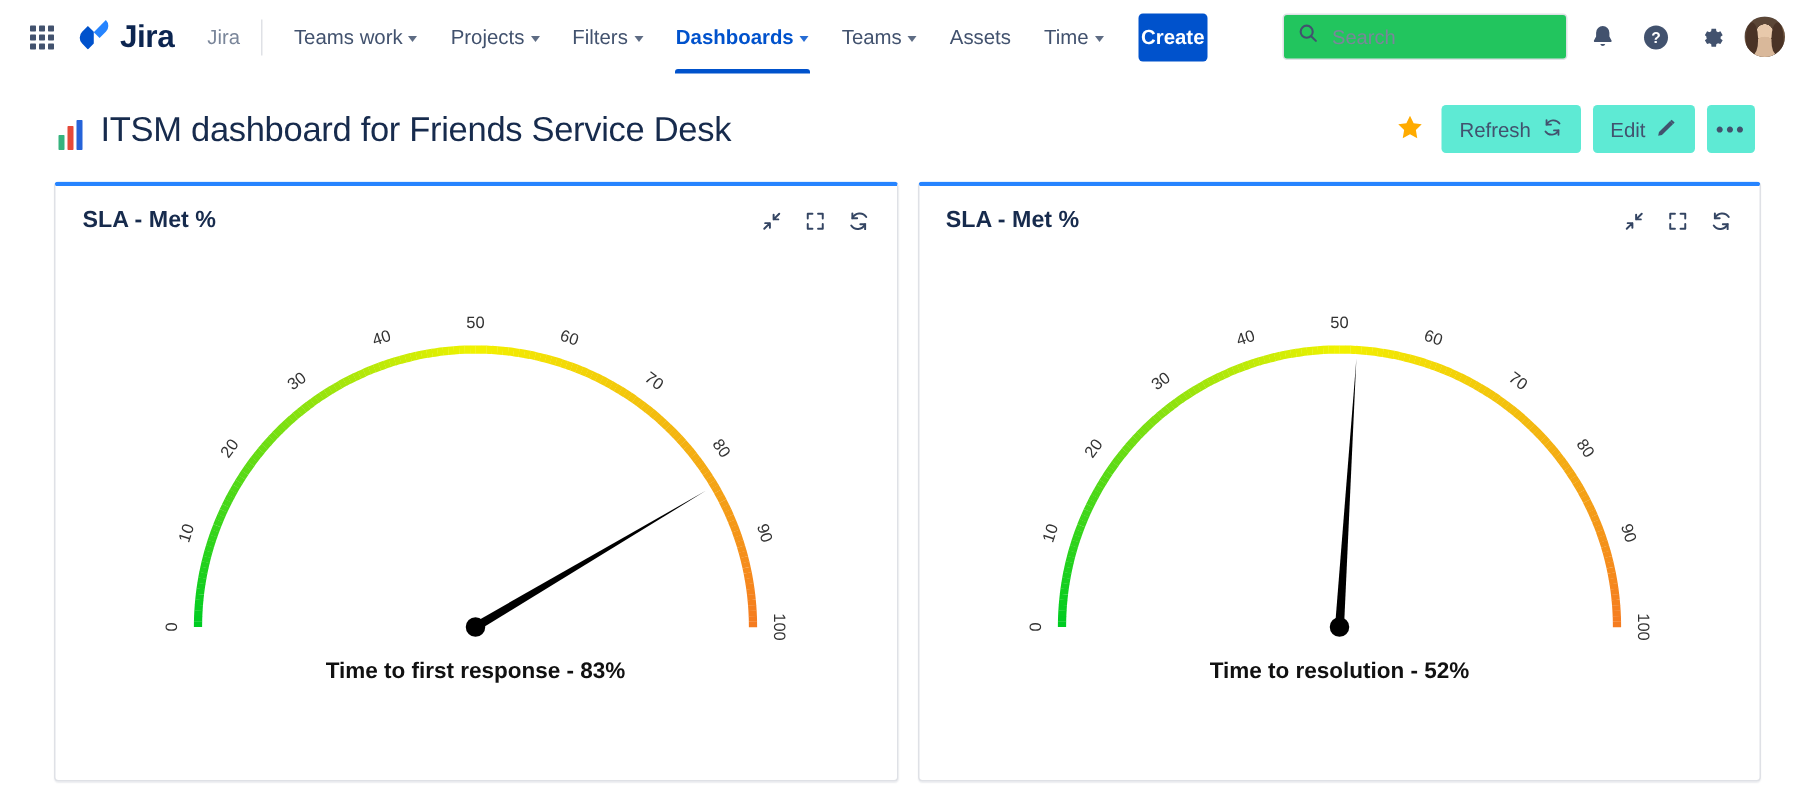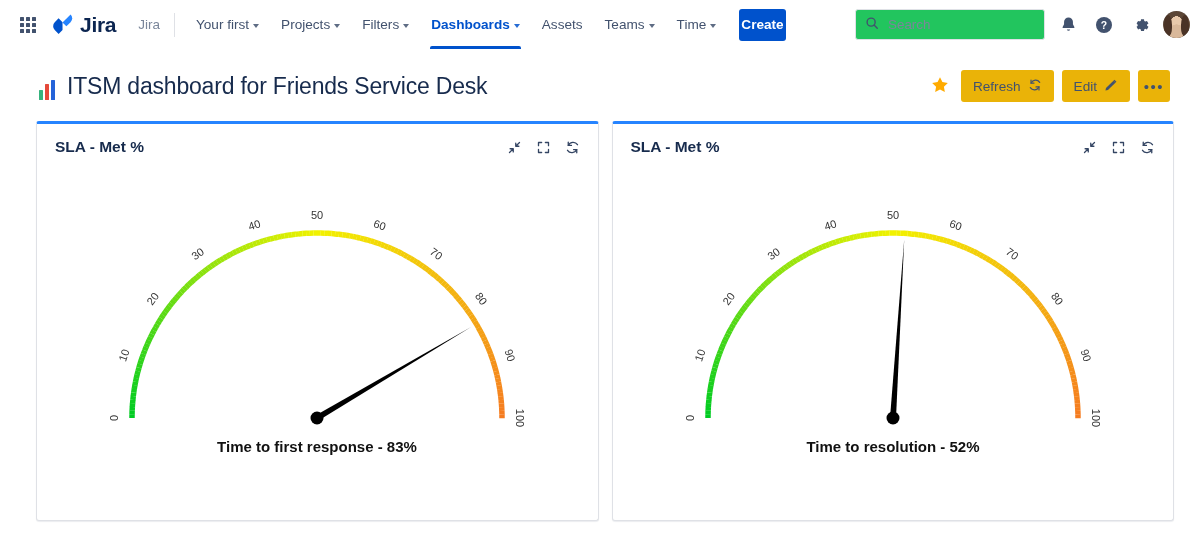--- a/index.html
+++ b/index.html
@@ -166,21 +166,21 @@
 
   .head-actions { margin-left: auto; display: flex; align-items: center; gap: 8px; }
   .star-btn {
     width: 26px; height: 26px; display: flex; align-items: center; justify-content: center;
     cursor: pointer; background: none; border: none; padding: 0;
   }
   .btn {
     height: 32px;
     border: none;
     border-radius: 3px;
-    background: #eab308;
+    background: #5eead4;
     color: #42526e;
     font-family: inherit;
     font-size: 13.6px;
     font-weight: 500;
     padding: 0 12px;
     display: flex; align-items: center; gap: 7px;
     cursor: pointer;
   }
   .btn.icon-only { padding: 0; width: 32px; justify-content: center; }
   .dots { letter-spacing: 1.5px; font-size: 15px; line-height: 1; color: #42526e; }
@@ -257,41 +257,41 @@
         </svg>
       </span>
       <span class="brand-word">Jira</span>
     </div>
 
     <span class="brand-sub">Jira</span>
     <span class="nav-sep"></span>
 
     <div class="nav-items">
       <div class="nav-item">
-        <span>Your first</span>
+        <span>Teams work</span>
         <span class="caret"></span>
       </div>
       <div class="nav-item">
         <span>Projects</span>
         <span class="caret"></span>
       </div>
       <div class="nav-item">
         <span>Filters</span>
         <span class="caret"></span>
       </div>
       <div class="nav-item active">
         <span>Dashboards</span>
         <span class="caret"></span>
       </div>
       <div class="nav-item">
-        <span>Assets</span>
-      </div>
-      <div class="nav-item">
         <span>Teams</span>
         <span class="caret"></span>
+      </div>
+      <div class="nav-item">
+        <span>Assets</span>
       </div>
       <div class="nav-item">
         <span>Time</span>
         <span class="caret"></span>
       </div>
     </div>
 
     <button class="create-btn">Create</button>
   </div>
 

